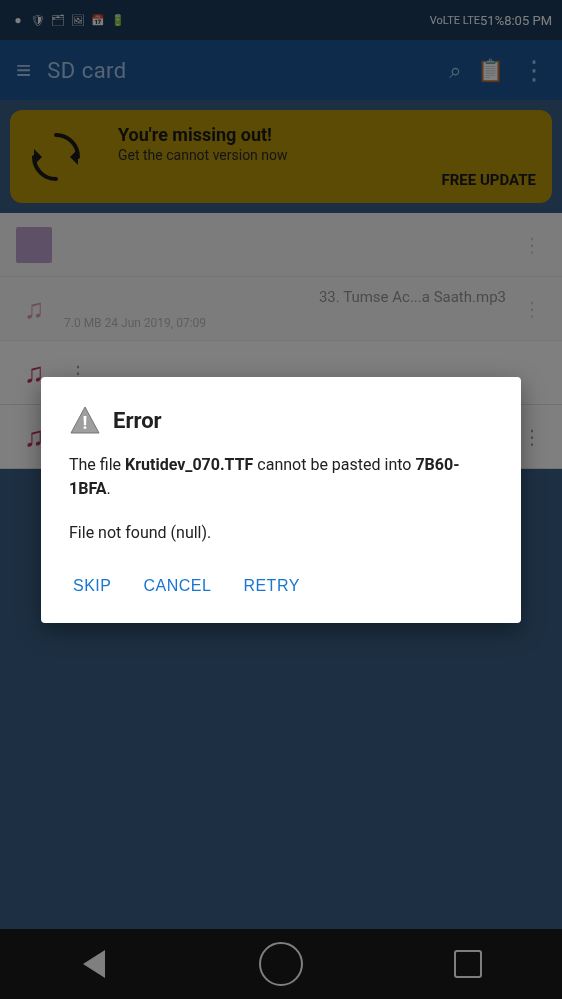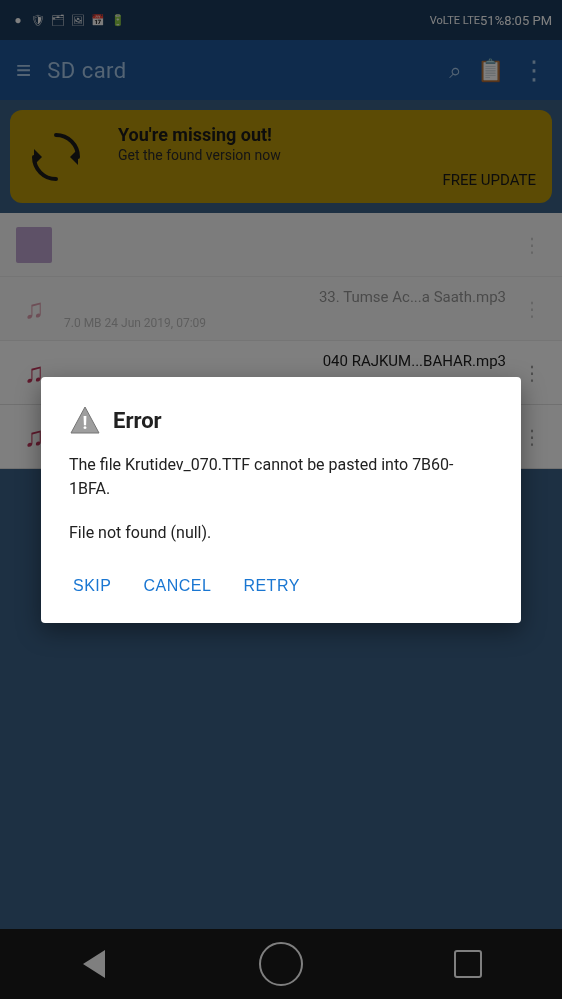--- a/index.html
+++ b/index.html
@@ -89,21 +89,21 @@
     }
     .banner-subtitle {
       font-size: 14px;
       color: #2a2a2a;
       margin-top: 2px;
     }
     .banner-action {
       text-align: right;
       margin-top: 8px;
       font-size: 15px;
-      font-weight: normal;
+      font-weight: bold;
       color: #1a1a1a;
     }
 
     
     .file-list-bg {
       width: 100%;
       background: #f5f5f5;
       position: relative;
     }
     .file-item {
@@ -187,21 +187,21 @@
       font-weight: bold;
       color: #212121;
     }
     .dialog-message {
       font-size: 16px;
       color: #212121;
       line-height: 1.5;
       margin-bottom: 20px;
     }
     .dialog-message .filename {
-      font-weight: normal;
+      font-weight: bold;
     }
     .dialog-secondary {
       font-size: 16px;
       color: #212121;
       margin-bottom: 24px;
       line-height: 1.5;
     }
     .dialog-actions {
       display: flex;
       justify-content: flex-start;
@@ -291,21 +291,21 @@
 
 <div class="update-banner">
   <svg class="sync-icon" viewBox="0 0 60 60">
     <path d="M30 8 A22 22 0 0 1 52 30" fill="none" stroke="#1a1a1a" stroke-width="4" stroke-linecap="round"></path>
     <polygon points="52,22 52,38 44,30" fill="#1a1a1a"></polygon>
     <path d="M30 52 A22 22 0 0 1 8 30" fill="none" stroke="#1a1a1a" stroke-width="4" stroke-linecap="round"></path>
     <polygon points="8,38 8,22 16,30" fill="#1a1a1a"></polygon>
   </svg>
   <div style="flex:1;">
     <div class="banner-title">You're missing out!</div>
-    <div class="banner-subtitle">Get the found version now</div>
+    <div class="banner-subtitle">Get the cannot version now</div>
     <div class="banner-action">FREE UPDATE</div>
   </div>
 </div>
 
 <div class="file-list-bg">
 
   <div class="file-item dimmed">
     <div class="purple-tile"></div>
     <div class="file-info">
     </div>
@@ -316,24 +316,20 @@
     <div class="music-icon">♫</div>
     <div class="file-info">
       <div class="file-name">33. Tumse Ac...a Saath.mp3</div>
       <div class="file-meta">7.0 MB   24 Jun 2019, 07:09</div>
     </div>
     <span class="item-more">⋮</span>
   </div>
 
   <div class="file-item">
     <div class="music-icon">♫</div>
-    <div class="file-info">
-      <div class="file-name">040 RAJKUM...BAHAR.mp3</div>
-      <div class="file-meta">6.5 MB   24 Jun 2019, 07:10</div>
-    </div>
     <span class="item-more">⋮</span>
   </div>
 
   <div class="file-item">
     <div class="music-icon">♫</div>
     <div class="file-info">
       <div class="file-name">25. Safar - Jo...Pasand.mp3</div>
       <div class="file-meta">6.4 MB   24 Jun 2019, 07:09</div>
     </div>
     <span class="item-more">⋮</span>

